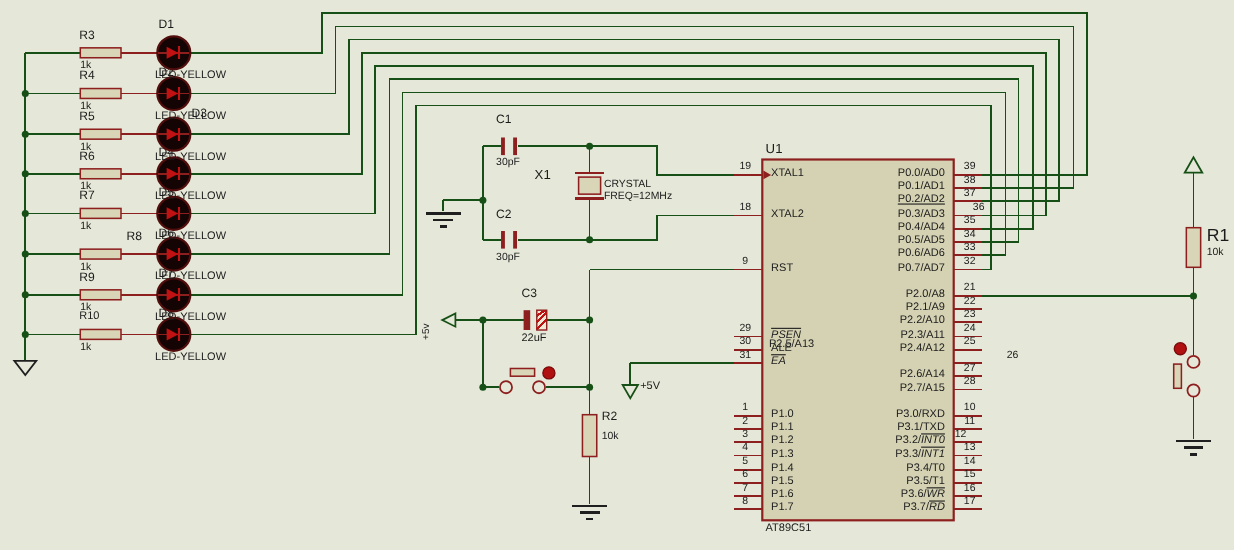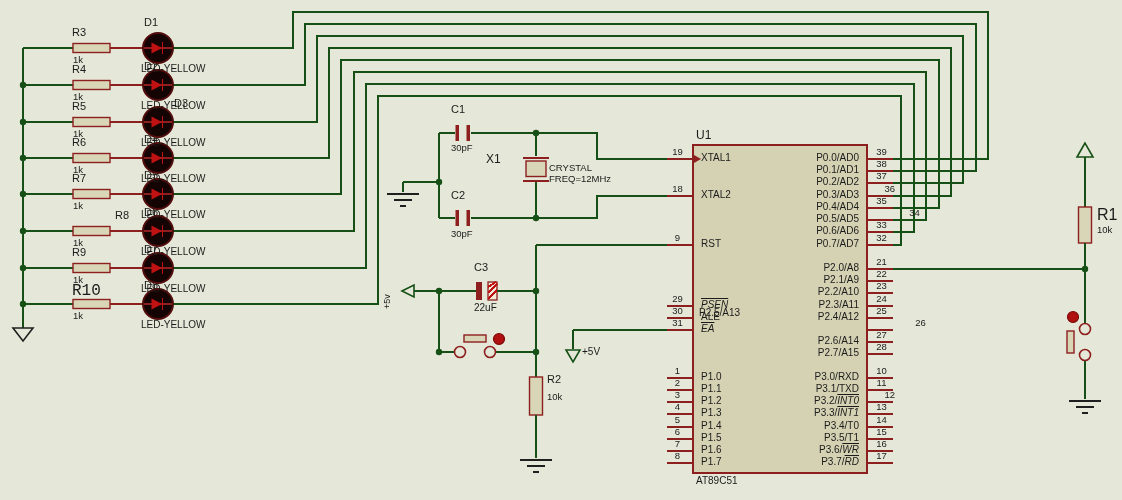--- a/index.html
+++ b/index.html
@@ -234,21 +234,21 @@
     <div class="lbl under" style="left: 144px; top: 170px; font-size: 11px;">D5</div>
     <div class="lbl" style="left: 141px; top: 210px; font-size: 10px;">LED-YELLOW</div>
     <div class="lbl" style="left: 72px; top: 210px; font-size: 11px; padding-left: 43px;">R8</div>
     <div class="lbl" style="left: 73px; top: 238px; font-size: 9.5px;">1k</div>
     <div class="lbl under" style="left: 144px; top: 207px; font-size: 11px;">D6</div>
     <div class="lbl" style="left: 141px; top: 247px; font-size: 10px;">LED-YELLOW</div>
     <div class="lbl" style="left: 72px; top: 247px; font-size: 11px;">R9</div>
     <div class="lbl" style="left: 73px; top: 275px; font-size: 9.5px;">1k</div>
     <div class="lbl under" style="left: 144px; top: 244px; font-size: 11px;">D7</div>
     <div class="lbl" style="left: 141px; top: 284px; font-size: 10px;">LED-YELLOW</div>
-    <div class="lbl" style="left: 72px; top: 283px; font-size: 16px; font-family: Liberation Mono, monospace;">R10</div>
+    <div class="lbl" style="left: 72px; top: 283px; font-size: 10px;">R10</div>
     <div class="lbl" style="left: 73px; top: 311px; font-size: 9.5px;">1k</div>
     <div class="lbl under" style="left: 144px; top: 280px; font-size: 11px;">D8</div>
     <div class="lbl" style="left: 141px; top: 320px; font-size: 10px;">LED-YELLOW</div>
     <div class="lbl" style="left: 664px; top: 147px; font-size: 9.5px; width: 27px; text-align: center;">19</div>
     <div class="lbl" style="left: 701px; top: 153px; font-size: 10px;">XTAL1</div>
     <div class="lbl" style="left: 664px; top: 184px; font-size: 9.5px; width: 27px; text-align: center;">18</div>
     <div class="lbl" style="left: 701px; top: 190px; font-size: 10px;">XTAL2</div>
     <div class="lbl" style="left: 664px; top: 233px; font-size: 9.5px; width: 27px; text-align: center;">9</div>
     <div class="lbl" style="left: 701px; top: 239px; font-size: 10px;">RST</div>
     <div class="lbl" style="left: 664px; top: 294px; font-size: 9.5px; width: 27px; text-align: center;">29</div>
@@ -271,26 +271,26 @@
     <div class="lbl" style="left: 701px; top: 433px; font-size: 10px;">P1.5</div>
     <div class="lbl" style="left: 664px; top: 439px; font-size: 9.5px; width: 27px; text-align: center;">7</div>
     <div class="lbl" style="left: 701px; top: 445px; font-size: 10px;">P1.6</div>
     <div class="lbl" style="left: 664px; top: 451px; font-size: 9.5px; width: 27px; text-align: center;">8</div>
     <div class="lbl" style="left: 701px; top: 457px; font-size: 10px;">P1.7</div>
     <div class="lbl" style="left: 868px; top: 147px; font-size: 9.5px; width: 27px; text-align: center;">39</div>
     <div class="lbl" style="left: 699px; top: 153px; font-size: 10px; width: 160px; text-align: right;">P0.0/AD0</div>
     <div class="lbl" style="left: 868px; top: 159px; font-size: 9.5px; width: 27px; text-align: center;">38</div>
     <div class="lbl" style="left: 699px; top: 165px; font-size: 10px; width: 160px; text-align: right;">P0.1/AD1</div>
     <div class="lbl" style="left: 868px; top: 171px; font-size: 9.5px; width: 27px; text-align: center;">37</div>
-    <div class="lbl" style="left: 699px; top: 177px; font-size: 10px; width: 160px; text-align: right;">P0.2/AD2</div>
+    <div class="lbl" style="left: 699px; top: 177px; font-size: 10px; width: 160px; text-align: right; text-decoration: underline;">P0.2/AD2</div>
     <div class="lbl" style="left: 868px; top: 184px; font-size: 9.5px; width: 27px; text-align: right;">36</div>
     <div class="lbl" style="left: 699px; top: 190px; font-size: 10px; width: 160px; text-align: right;">P0.3/AD3</div>
     <div class="lbl" style="left: 868px; top: 196px; font-size: 9.5px; width: 27px; text-align: center;">35</div>
     <div class="lbl" style="left: 699px; top: 202px; font-size: 10px; width: 160px; text-align: right;">P0.4/AD4</div>
-    <div class="lbl" style="left: 868px; top: 208px; font-size: 9.5px; width: 27px; text-align: center; padding-left: 33px;">34</div>
+    <div class="lbl" style="left: 868px; top: 208px; font-size: 9.5px; width: 27px; text-align: center;">34</div>
     <div class="lbl" style="left: 699px; top: 214px; font-size: 10px; width: 160px; text-align: right;">P0.5/AD5</div>
     <div class="lbl" style="left: 868px; top: 220px; font-size: 9.5px; width: 27px; text-align: center;">33</div>
     <div class="lbl" style="left: 699px; top: 226px; font-size: 10px; width: 160px; text-align: right;">P0.6/AD6</div>
     <div class="lbl" style="left: 868px; top: 233px; font-size: 9.5px; width: 27px; text-align: center;">32</div>
     <div class="lbl" style="left: 699px; top: 239px; font-size: 10px; width: 160px; text-align: right;">P0.7/AD7</div>
     <div class="lbl" style="left: 868px; top: 257px; font-size: 9.5px; width: 27px; text-align: center;">21</div>
     <div class="lbl" style="left: 699px; top: 263px; font-size: 10px; width: 160px; text-align: right;">P2.0/A8</div>
     <div class="lbl" style="left: 868px; top: 269px; font-size: 9.5px; width: 27px; text-align: center;">22</div>
     <div class="lbl" style="left: 699px; top: 275px; font-size: 10px; width: 160px; text-align: right;">P2.1/A9</div>
     <div class="lbl" style="left: 868px; top: 281px; font-size: 9.5px; width: 27px; text-align: center;">23</div>
@@ -302,21 +302,21 @@
     <div class="lbl" style="left: 868px; top: 318px; font-size: 9.5px; width: 27px; text-align: center; margin-left: 39px;">26</div>
     <div class="lbl" style="left: 699px; top: 308px; font-size: 10px; width: 160px; ">P2.5/A13</div>
     <div class="lbl" style="left: 868px; top: 330px; font-size: 9.5px; width: 27px; text-align: center;">27</div>
     <div class="lbl" style="left: 699px; top: 336px; font-size: 10px; width: 160px; text-align: right;">P2.6/A14</div>
     <div class="lbl" style="left: 868px; top: 342px; font-size: 9.5px; width: 27px; text-align: center;">28</div>
     <div class="lbl" style="left: 699px; top: 348px; font-size: 10px; width: 160px; text-align: right;">P2.7/A15</div>
     <div class="lbl" style="left: 868px; top: 366px; font-size: 9.5px; width: 27px; text-align: center;">10</div>
     <div class="lbl" style="left: 699px; top: 372px; font-size: 10px; width: 160px; text-align: right;">P3.0/RXD</div>
     <div class="lbl" style="left: 868px; top: 378px; font-size: 9.5px; width: 27px; text-align: center;">11</div>
     <div class="lbl" style="left: 699px; top: 384px; font-size: 10px; width: 160px; text-align: right;">P3.1/TXD</div>
-    <div class="lbl" style="left: 868px; top: 390px; font-size: 9.5px; width: 27px; text-align: right;">12</div>
+    <div class="lbl" style="left: 868px; top: 390px; font-size: 9.5px; width: 27px; text-align: left;">12</div>
     <div class="lbl" style="left: 699px; top: 396px; font-size: 10px; width: 160px; text-align: right;">P3.2/<span class="bar">INT0</span></div>
     <div class="lbl" style="left: 868px; top: 402px; font-size: 9.5px; width: 27px; text-align: center;">13</div>
     <div class="lbl" style="left: 699px; top: 408px; font-size: 10px; width: 160px; text-align: right;">P3.3/<span class="bar">INT1</span></div>
     <div class="lbl" style="left: 868px; top: 415px; font-size: 9.5px; width: 27px; text-align: center;">14</div>
     <div class="lbl" style="left: 699px; top: 421px; font-size: 10px; width: 160px; text-align: right;">P3.4/T0</div>
     <div class="lbl" style="left: 868px; top: 427px; font-size: 9.5px; width: 27px; text-align: center;">15</div>
     <div class="lbl" style="left: 699px; top: 433px; font-size: 10px; width: 160px; text-align: right;">P3.5/T1</div>
     <div class="lbl" style="left: 868px; top: 439px; font-size: 9.5px; width: 27px; text-align: center;">16</div>
     <div class="lbl" style="left: 699px; top: 445px; font-size: 10px; width: 160px; text-align: right;">P3.6/<span class="bar">WR</span></div>
     <div class="lbl" style="left: 868px; top: 451px; font-size: 9.5px; width: 27px; text-align: center;">17</div>

